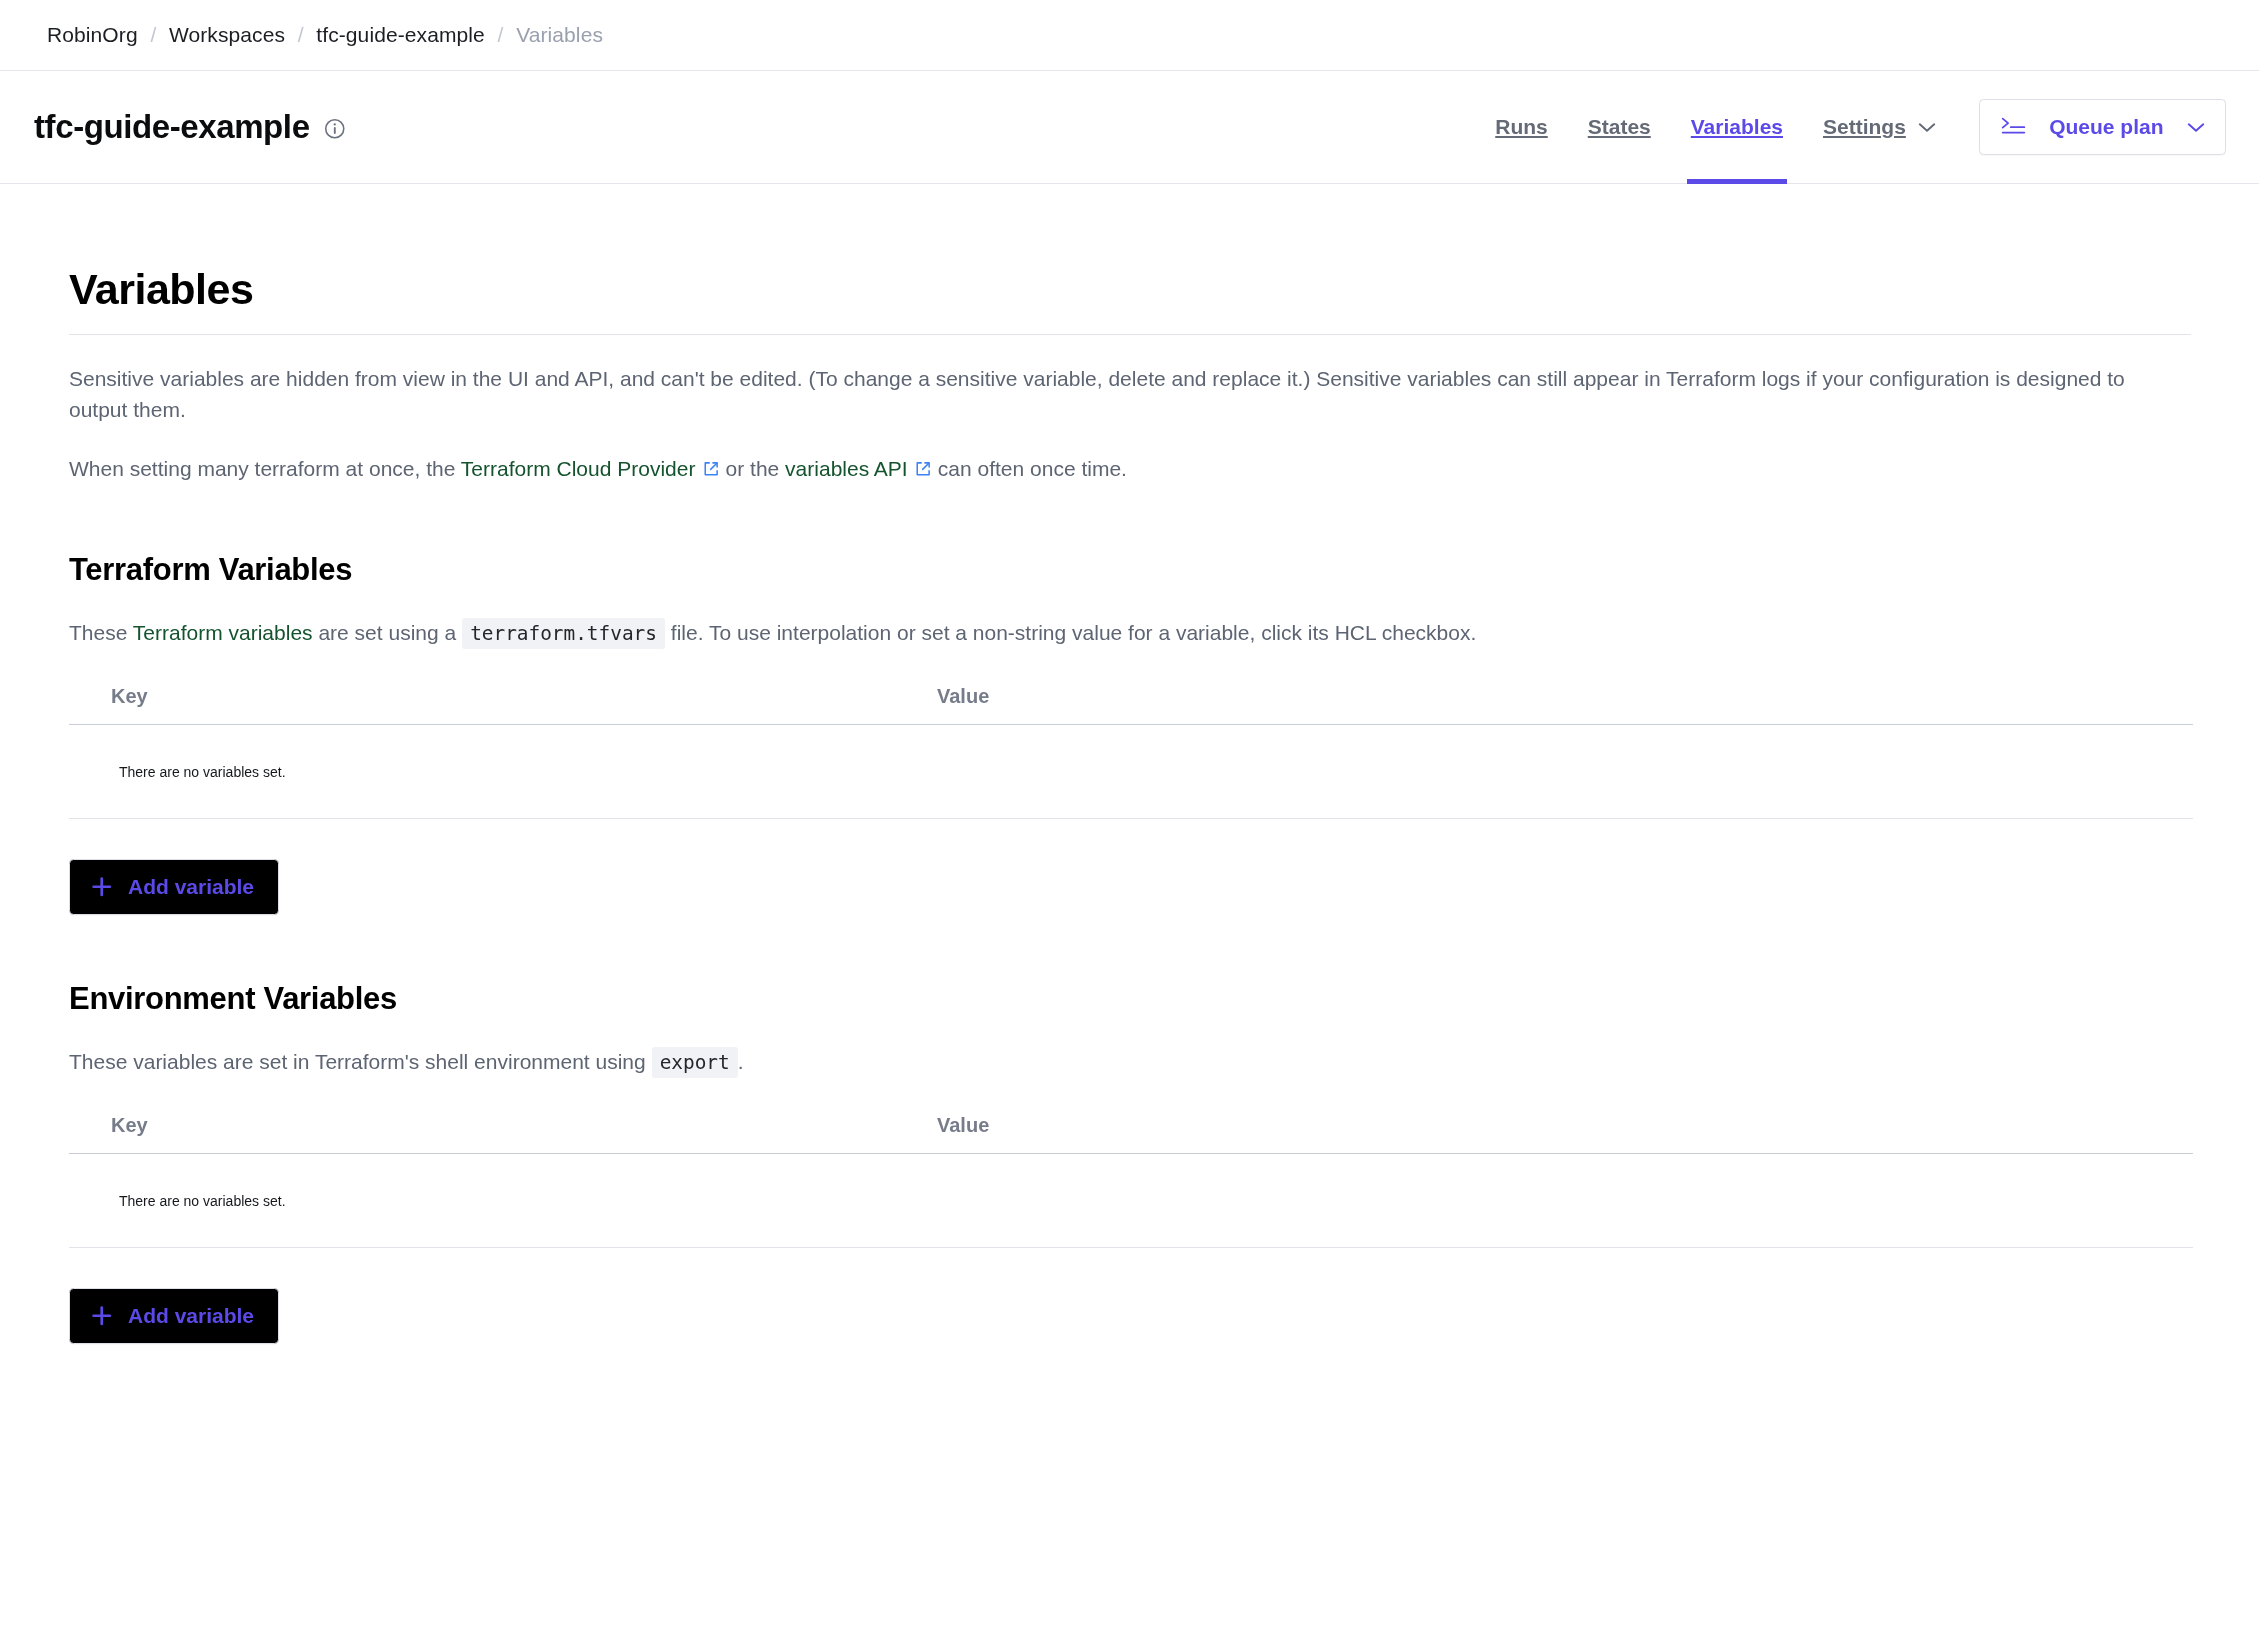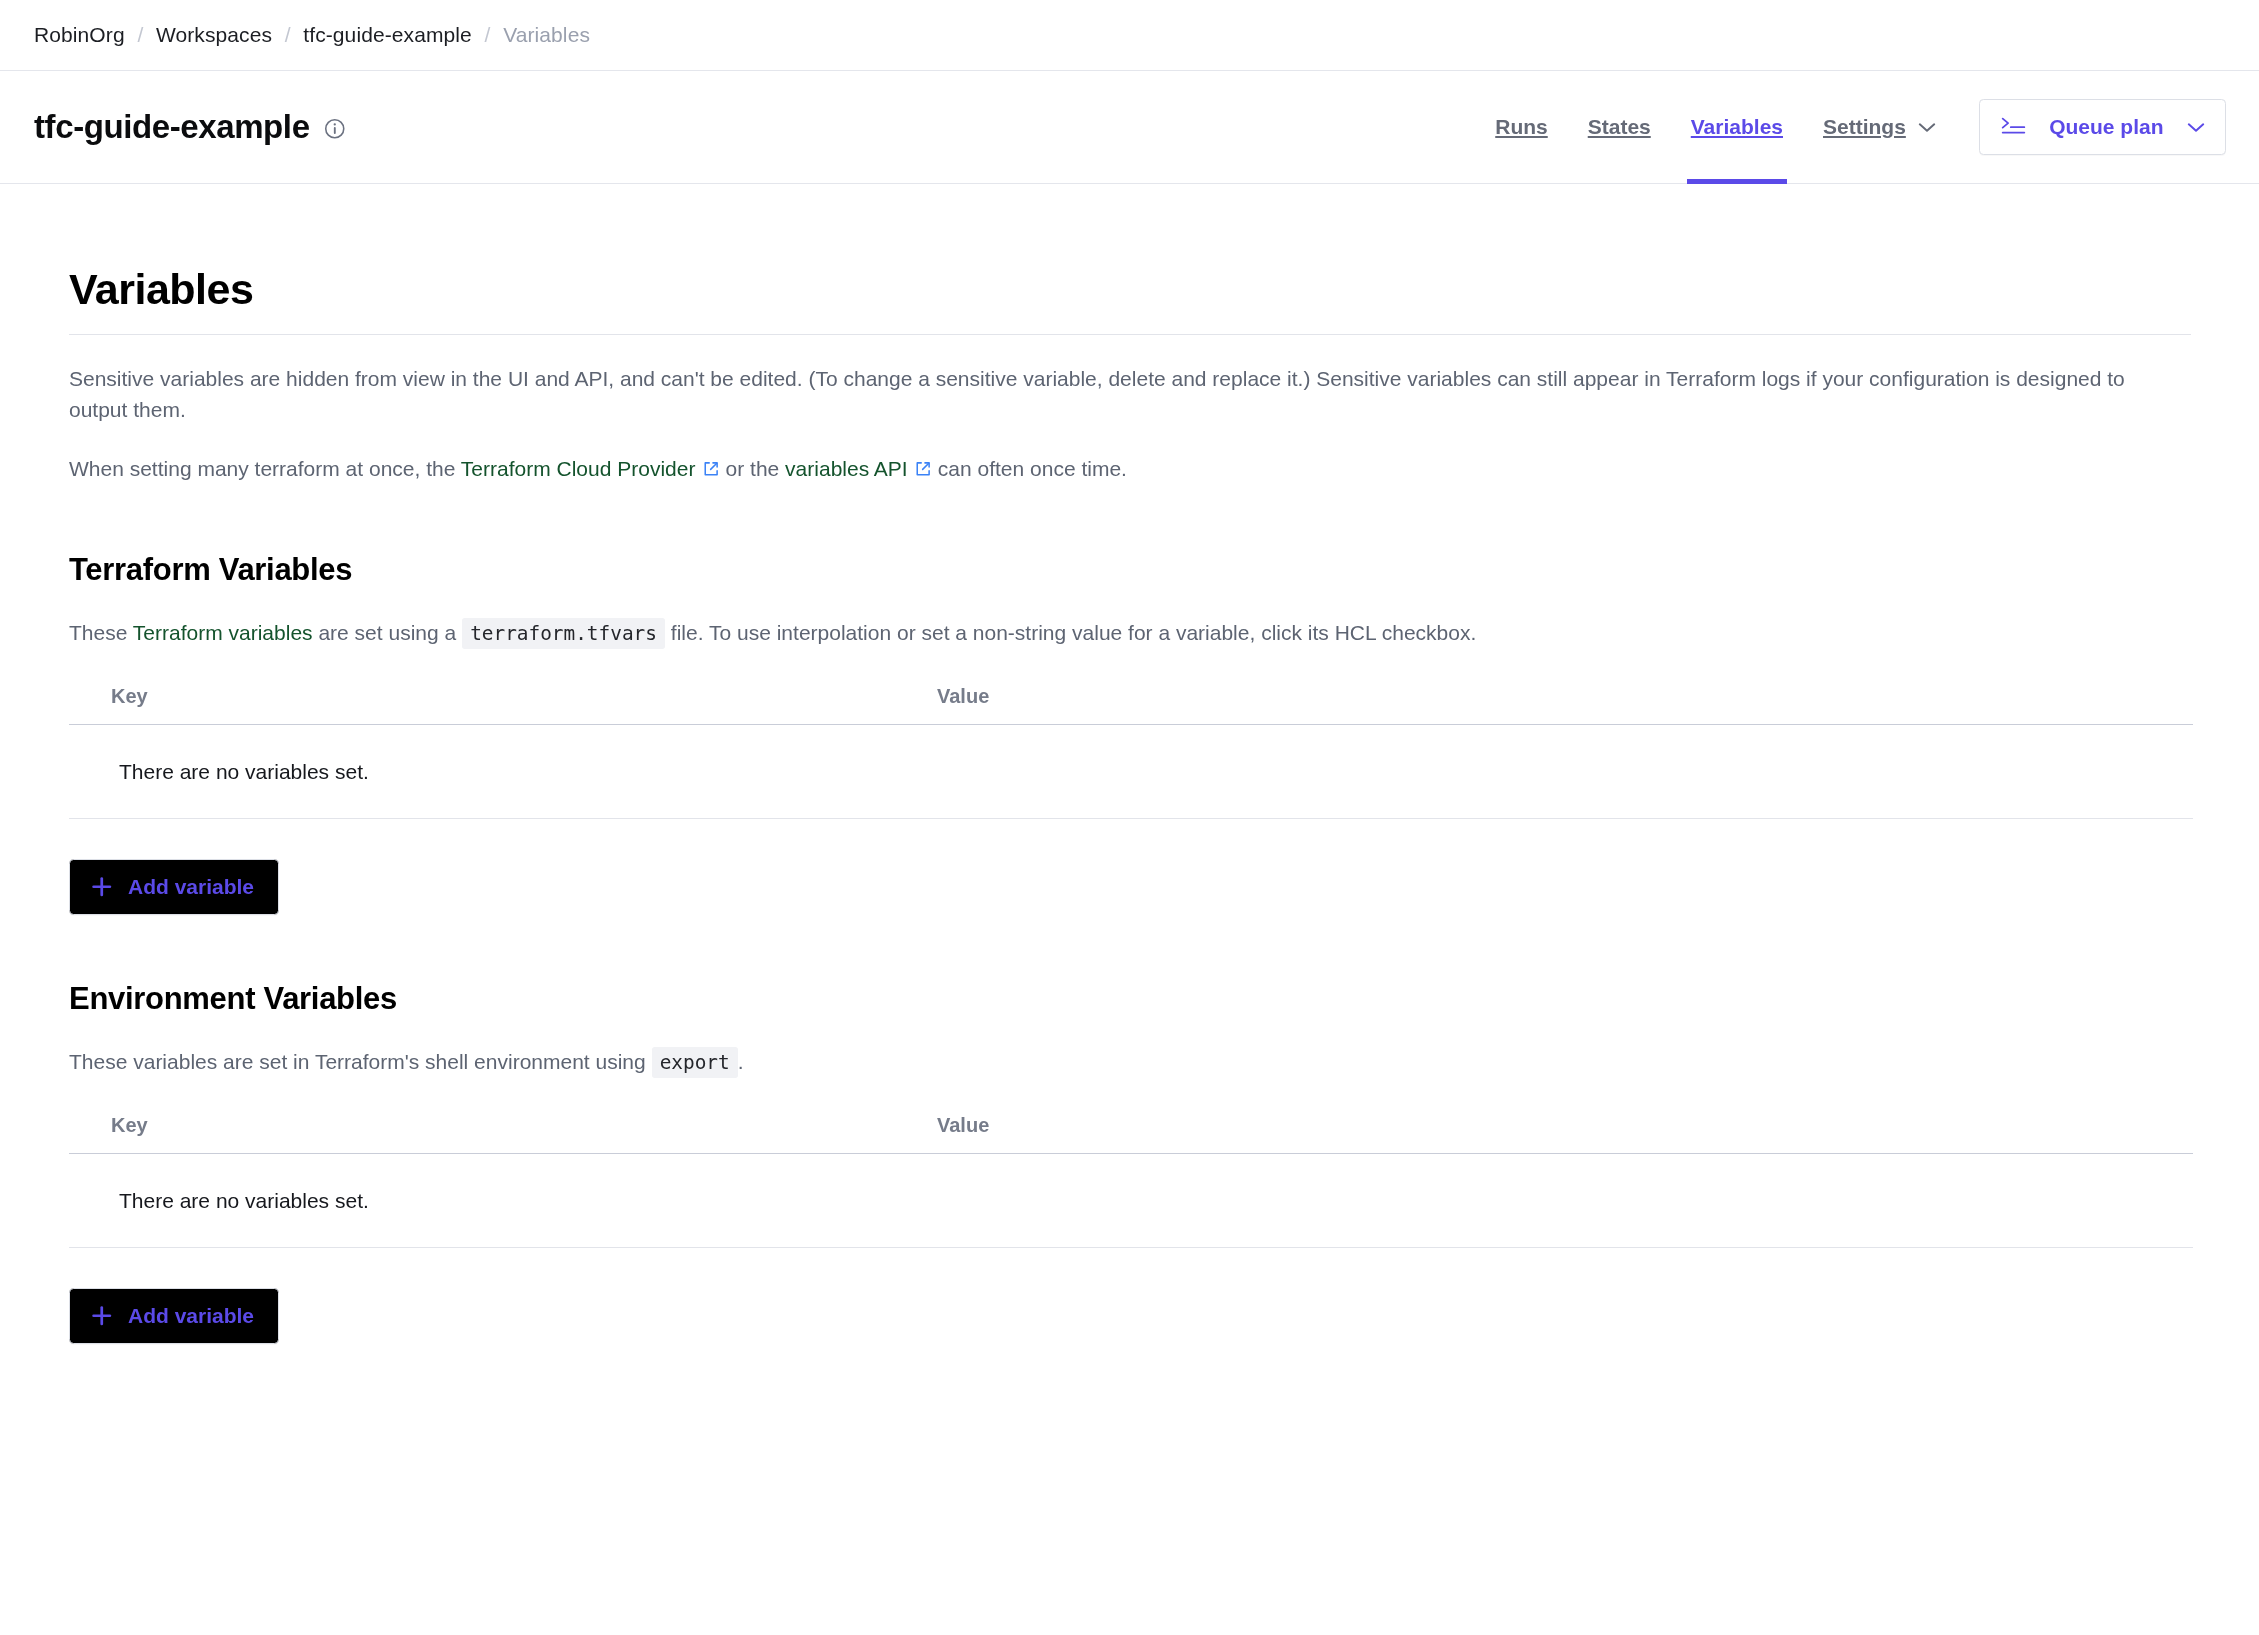--- a/index.html
+++ b/index.html
@@ -9,21 +9,21 @@
     font-family: "Liberation Sans", sans-serif;
   }
   body { width: 2260px; height: 1636px; overflow: hidden; position: relative; }
 
   
   .breadcrumb-bar {
     height: 71px;
     border-bottom: 0.9px solid #e4e6ec;
     display: flex;
     align-items: center;
-    padding: 0 34px;
+    padding: 0 47px;
   }
   .crumb {
     font-size: 21px;
     color: #1c1e23;
     letter-spacing: 0.1px;
   }
   .crumb.muted { color: #9aa0ae; }
   .crumb-sep {
     font-size: 21px;
     color: #c3c7d1;
@@ -187,21 +187,21 @@
   .th-value { flex: 1; }
 
   .var-empty {
     display: flex;
     align-items: center;
     height: 94px;
     border-bottom: 0.9px solid #e2e4ea;
     padding-left: 50px;
   }
   .var-empty span {
-    font-size: 21px;
+    font-size: 14px;
     color: #16181d;
   }
 
   .add-btn {
     margin-top: 40px;
     height: 56px;
     border: 0.9px solid #dcdfe6;
     border-radius: 4.5px;
     background: #000000;
     display: inline-flex;

